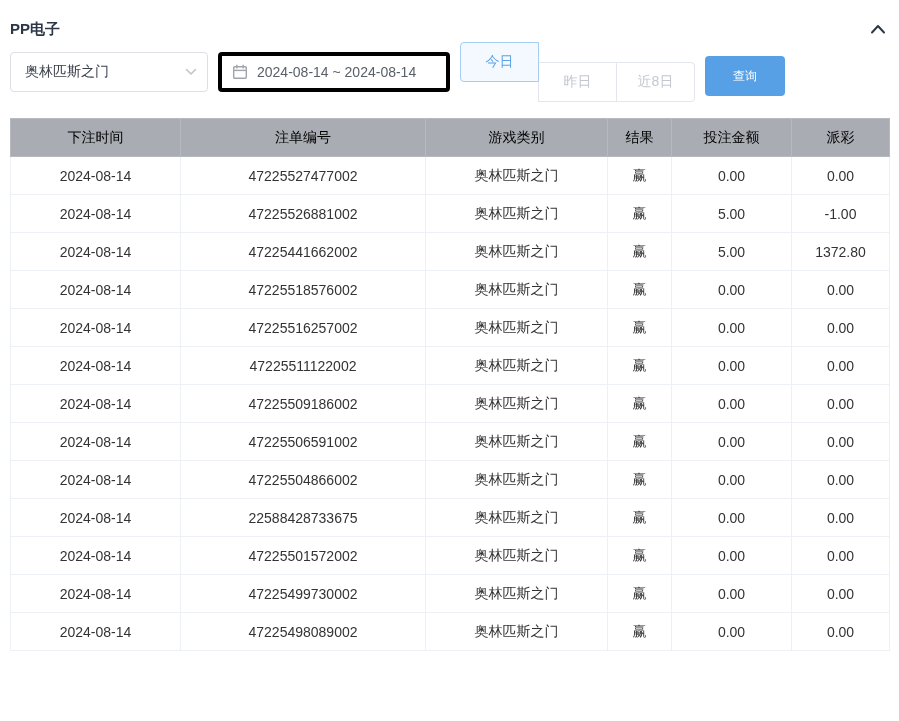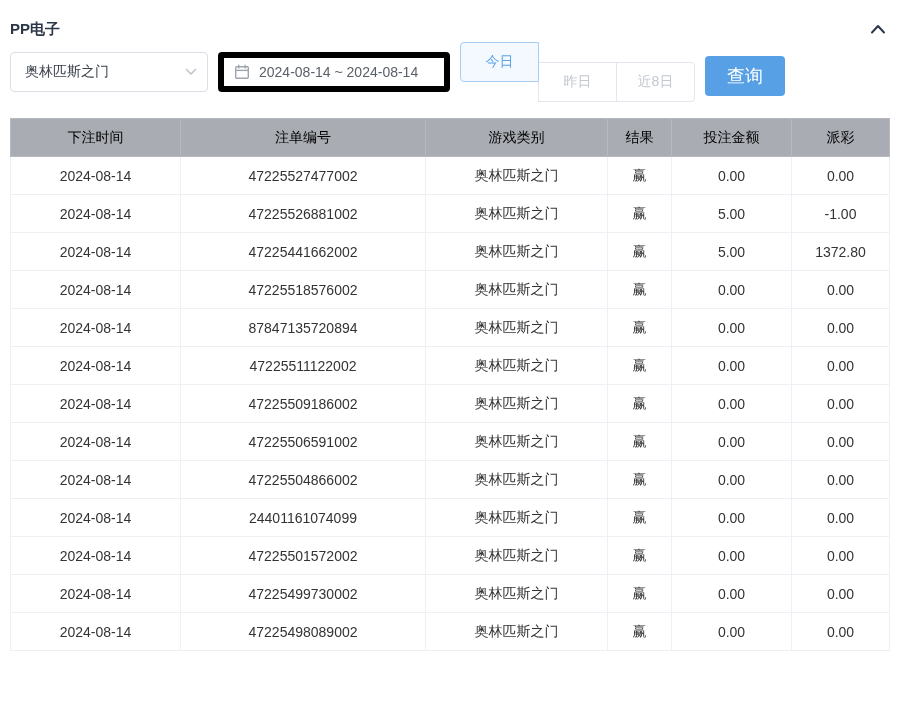--- a/index.html
+++ b/index.html
@@ -24,36 +24,36 @@
   .filter-row { display: flex; align-items: center; margin: 6px 0 16px; }
   .select-box {
     position: relative; width: 198px; height: 40px;
     border: 1px solid #dcdfe6; border-radius: 4px; background: #fff;
     display: flex; align-items: center; padding: 0 28px 0 14px;
     font-size: 14px; color: #3b414b; cursor: pointer;
   }
   .select-caret { position: absolute; right: 10px; top: 50%; transform: translateY(-50%); display: flex; }
   .date-box {
     margin-left: 10px; width: 232px; height: 40px;
-    border: 6px solid #000000; border-radius: 4px; background: #fff;
+    border: 4px solid #000000; border-radius: 4px; background: #fff;
     display: flex; align-items: center; padding: 0 10px; gap: 9px;
     font-size: 14px; color: #5a6068; cursor: pointer;
   }
   .btn-group { display: flex; margin-left: 10px; }
   .qbtn {
     width: 79px; height: 40px; border: 1px solid #e3e6ec; background: #fff;
     color: #c3c8d0; font-size: 14px; cursor: pointer; font-family: inherit; padding: 0;
   }
   .qbtn + .qbtn { margin-left: -1px; margin-top: 20px; }
   .qbtn:first-child { border-radius: 4px 0 0 4px; }
   .qbtn:last-child { border-radius: 0 4px 4px 0; }
   .qbtn.active { color: #5ea4e3; border-color: #a7cdf1; background: #f3f9ff; position: relative; z-index: 1; font-family: Liberation Mono, monospace; }
   .search-btn {
     margin-left: 10px; width: 80px; height: 40px; border: none; border-radius: 4px;
-    background: #57a0e5; color: #fff; font-size: 18px; cursor: pointer; font-family: inherit; margin-top: 8px;
+    background: #57a0e5; color: #fff; font-size: 12px; cursor: pointer; font-family: inherit; margin-top: 8px;
   }
 
   
   table { border-collapse: collapse; width: 879px; table-layout: fixed; }
   .summary-table th, .summary-table td {
     border: 1px solid #e4e7eb; height: 40px; text-align: center;
     font-size: 15px; font-weight: 400; color: #24292f;
   }
   .summary-table th { background: #ebedf0; }
   .summary-table td { background: #fff; }
@@ -166,21 +166,21 @@
         <tr>
           <td>2024-08-14</td>
           <td class="cell-betno">47225518576002</td>
           <td class="cell-game">奥林匹斯之门</td>
           <td>赢</td>
           <td>0.00</td>
           <td class="cell-payout">0.00</td>
         </tr>
         <tr>
           <td>2024-08-14</td>
-          <td class="cell-betno">87847135720894</td>
+          <td class="cell-betno">47225516257002</td>
           <td class="cell-game">奥林匹斯之门</td>
           <td>赢</td>
           <td>0.00</td>
           <td class="cell-payout">0.00</td>
         </tr>
         <tr>
           <td>2024-08-14</td>
           <td class="cell-betno">47225511122002</td>
           <td class="cell-game">奥林匹斯之门</td>
           <td>赢</td>
@@ -206,21 +206,21 @@
         <tr>
           <td>2024-08-14</td>
           <td class="cell-betno">47225504866002</td>
           <td class="cell-game">奥林匹斯之门</td>
           <td>赢</td>
           <td>0.00</td>
           <td class="cell-payout">0.00</td>
         </tr>
         <tr>
           <td>2024-08-14</td>
-          <td class="cell-betno">24401161074099</td>
+          <td class="cell-betno">22588428733675</td>
           <td class="cell-game">奥林匹斯之门</td>
           <td>赢</td>
           <td>0.00</td>
           <td class="cell-payout">0.00</td>
         </tr>
         <tr>
           <td>2024-08-14</td>
           <td class="cell-betno">47225501572002</td>
           <td class="cell-game">奥林匹斯之门</td>
           <td>赢</td>

